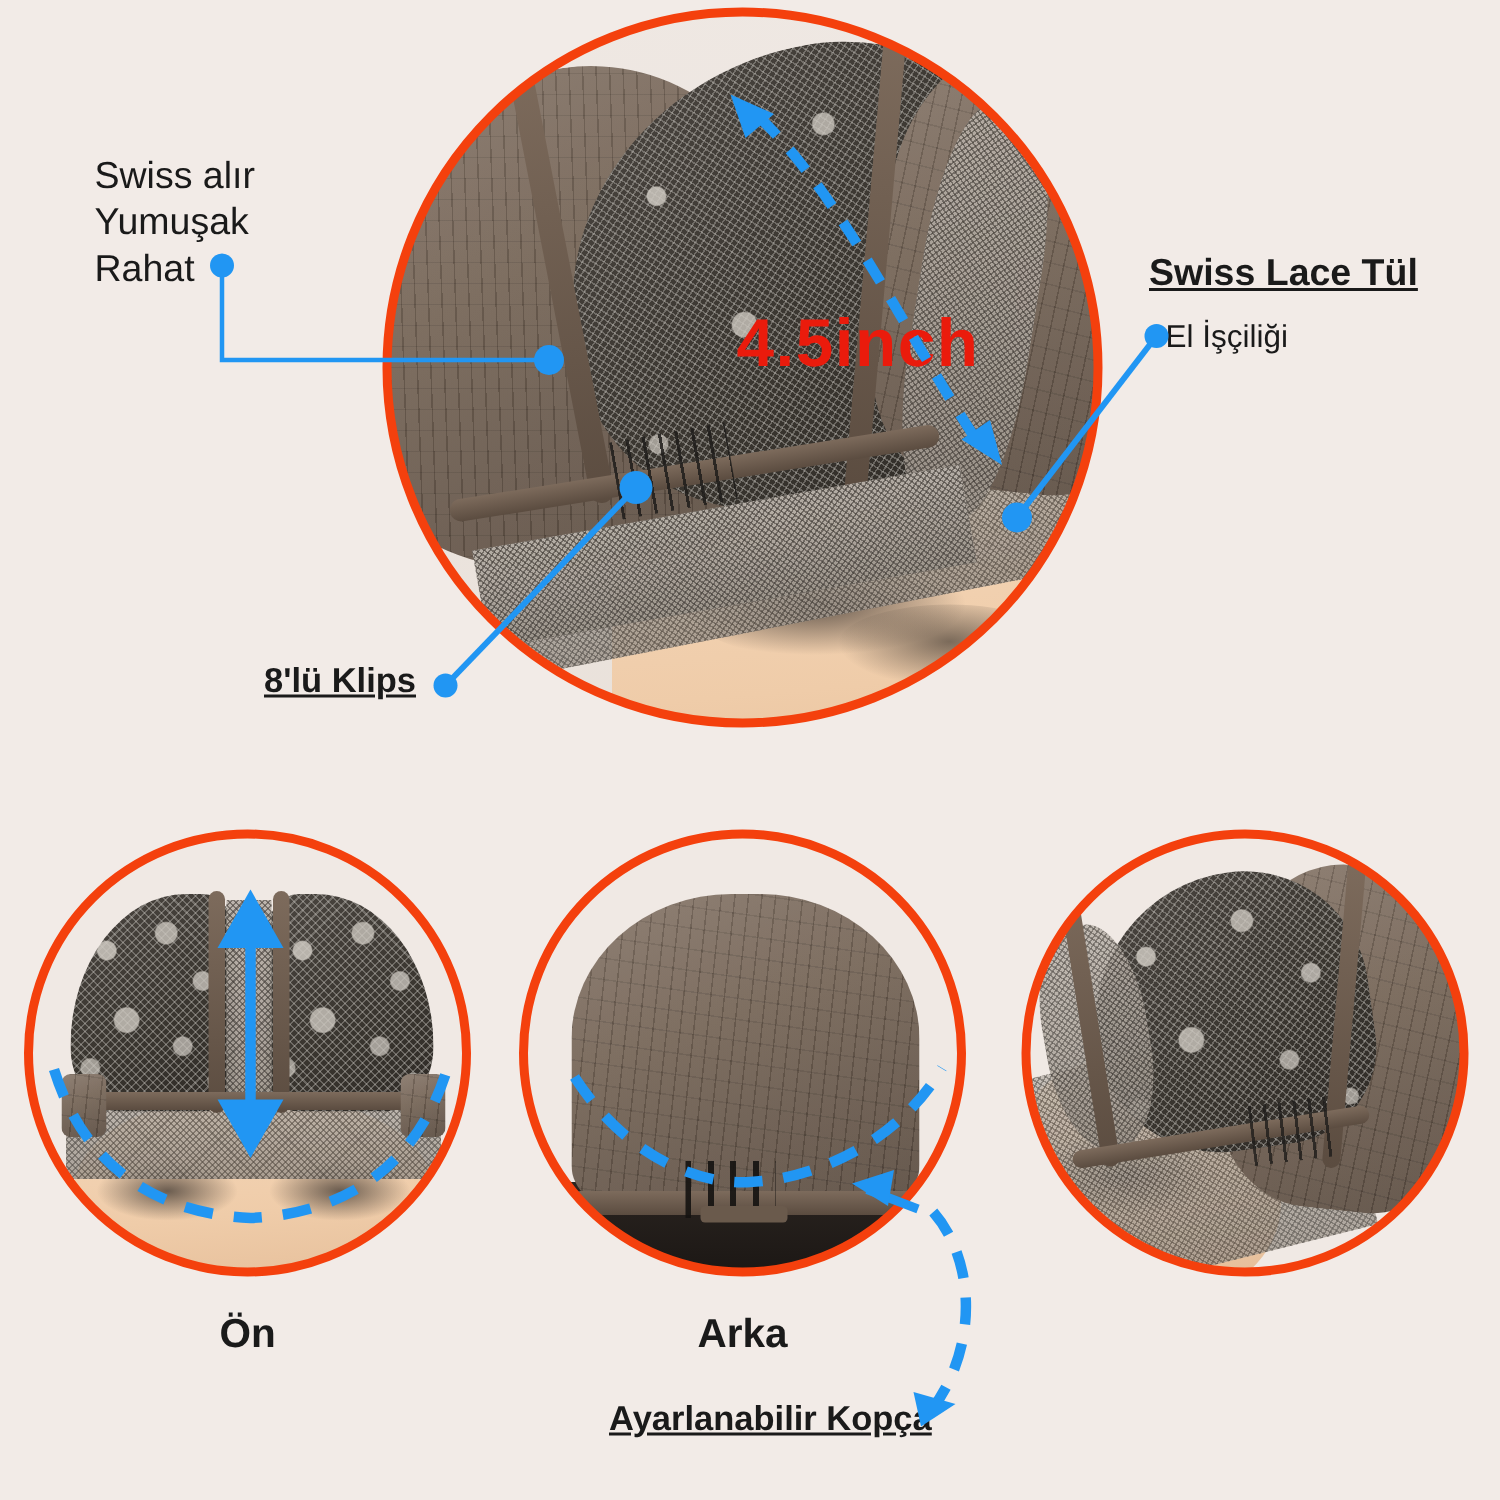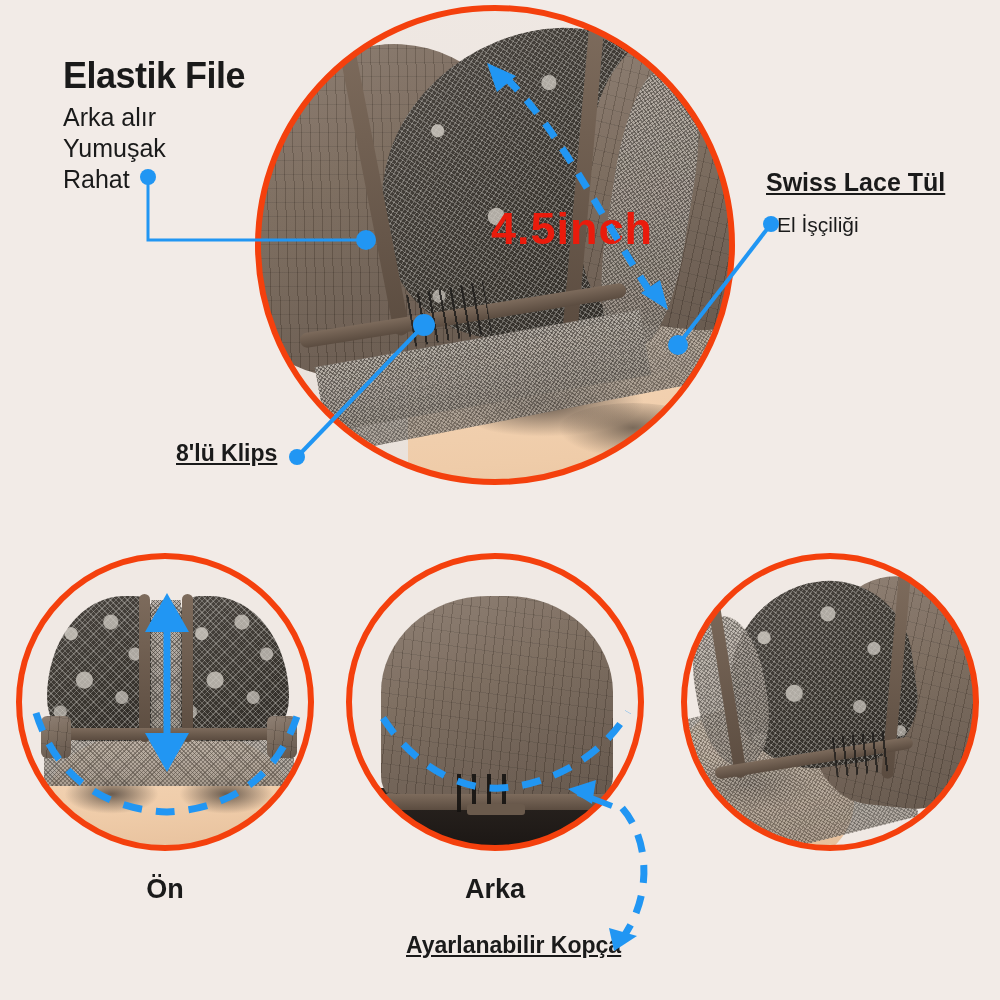--- a/index.html
+++ b/index.html
@@ -100,22 +100,21 @@
 
     <div class="photo" style="left:152px;top:280px;width:78px;height:52px;transform:rotate(-10deg);
          background:repeating-linear-gradient(90deg, rgba(30,28,26,.85) 0 2px, rgba(0,0,0,0) 2px 11px);"></div>
 
     <div class="photo mesh" style="left:60px;top:330px;width:330px;height:66px;transform:rotate(-10deg);opacity:.95;"></div>
   </div>
   <div class="circle-frame" style="left:255px;top:5px;width:480px;height:480px;"></div>
 
   <div class="measure" style="left:491px;top:203px;">4.5inch</div>
 
-  <div class="txt h-title" style="left:63px;top:55px;">Elastik File</div>
-  <div class="txt h-sub" style="left:63px;top:102px;">Arka alır</div>
+  <div class="txt h-sub" style="left:63px;top:102px;">Swiss alır</div>
   <div class="txt h-sub" style="left:63px;top:133px;">Yumuşak</div>
   <div class="txt h-sub" style="left:63px;top:164px;">Rahat</div>
 
   <div class="txt lbl-title" style="left:766px;top:168px;font-size:25px;">Swiss Lace Tül</div>
   <div class="txt lbl-sub" style="left:777px;top:213px;">El İşçiliği</div>
 
   <div class="txt lbl-title" style="left:176px;top:440px;font-size:23px;">8'lü Klips</div>
 
   <div class="circle-clip" style="left:19px;top:556px;width:292px;height:292px;">
     <div class="photo" style="left:-20px;top:-20px;width:340px;height:340px;background:#f0e9e4;"></div>

